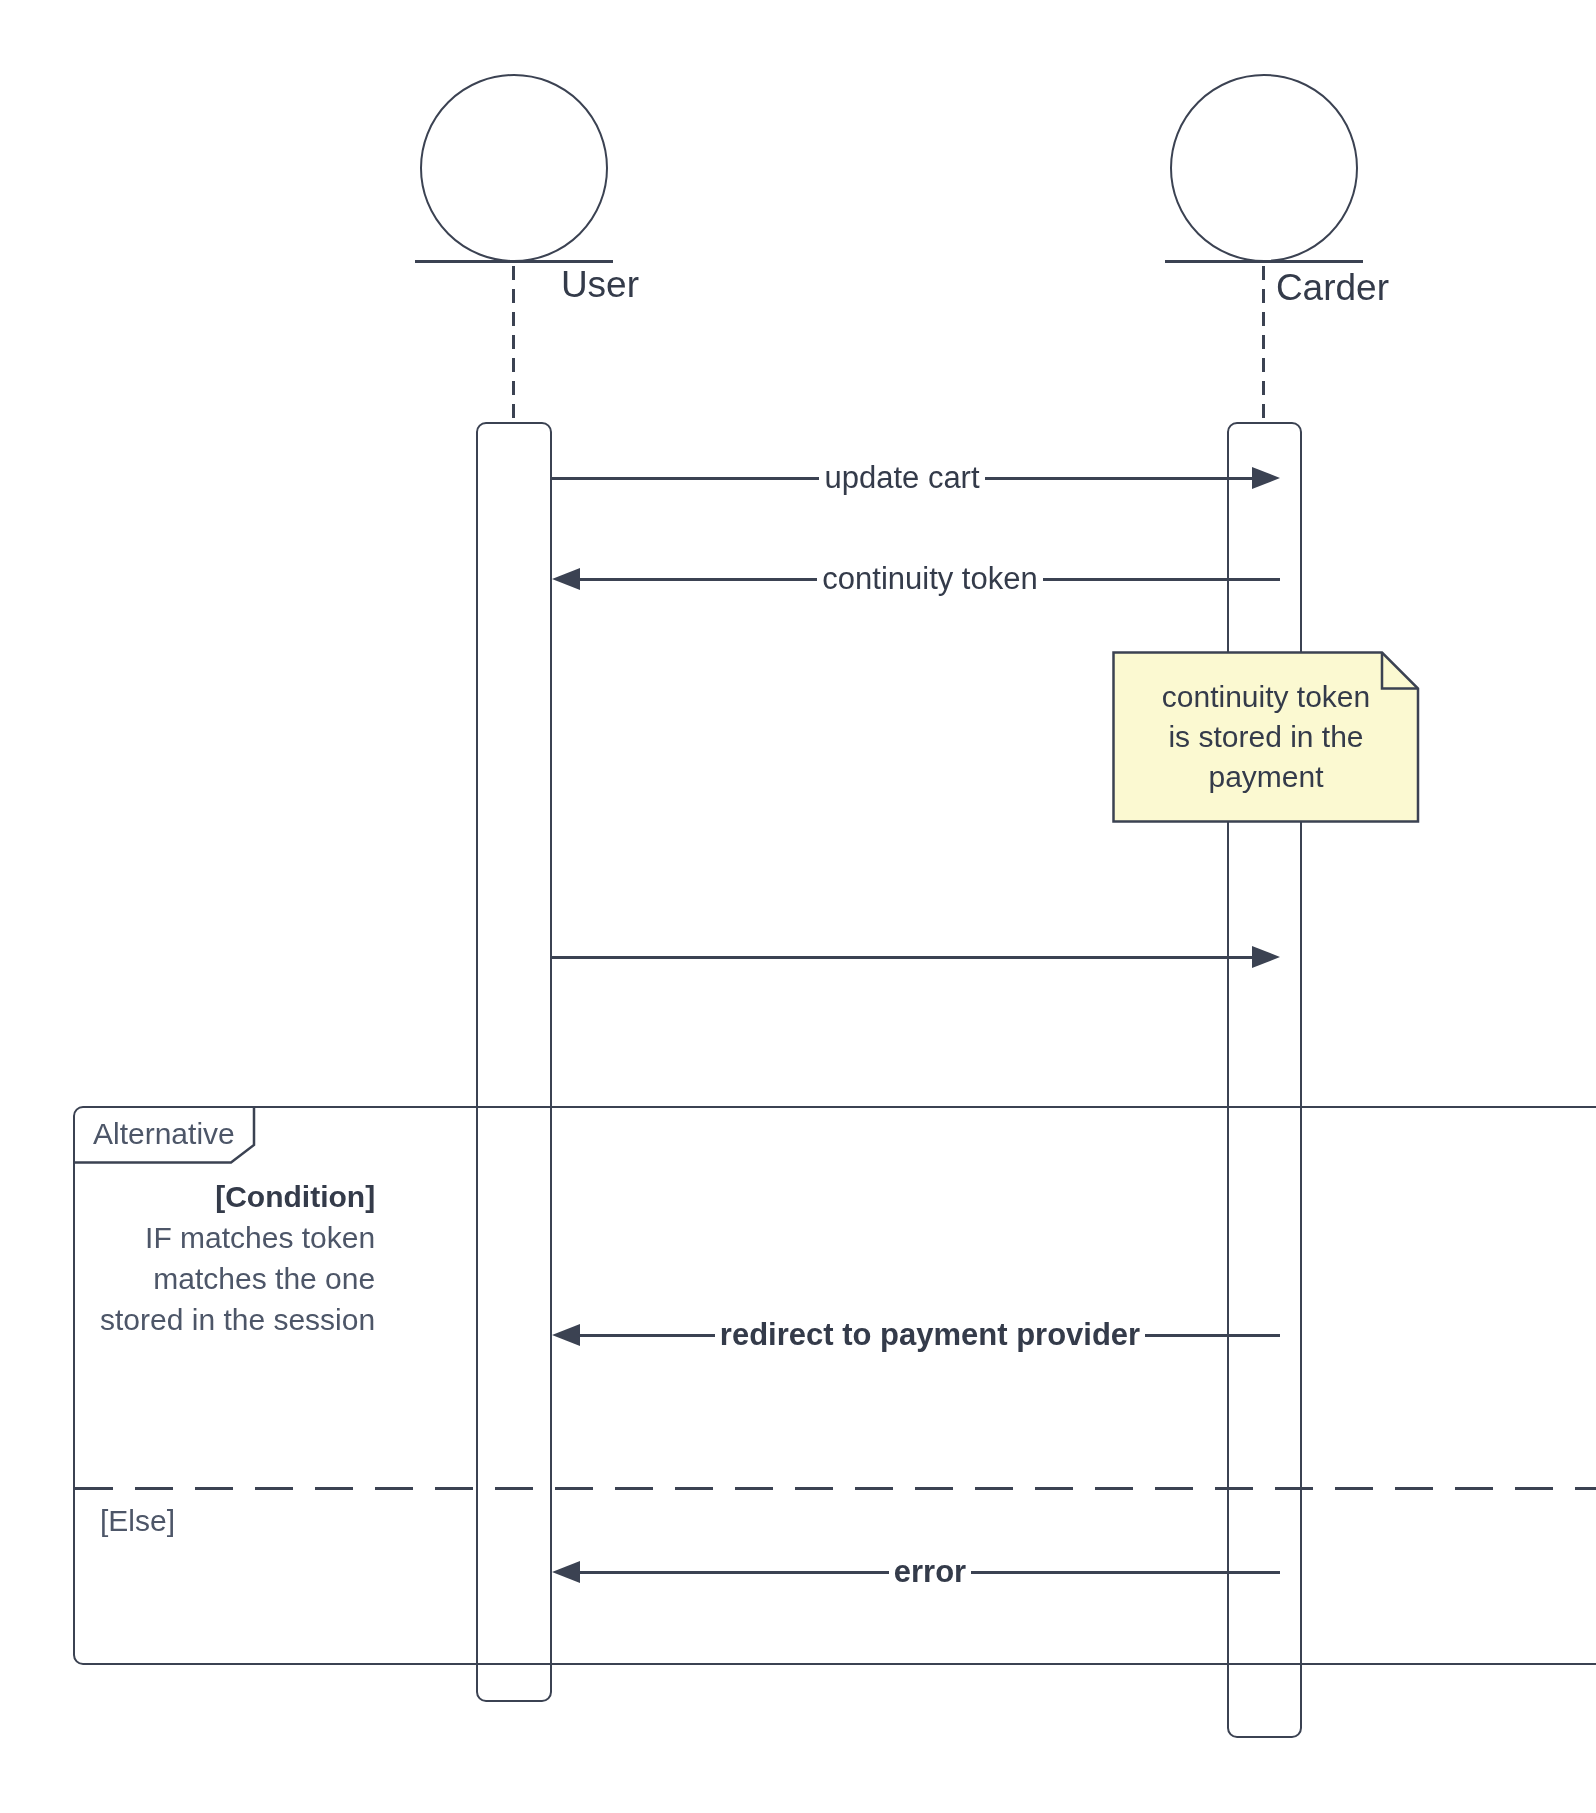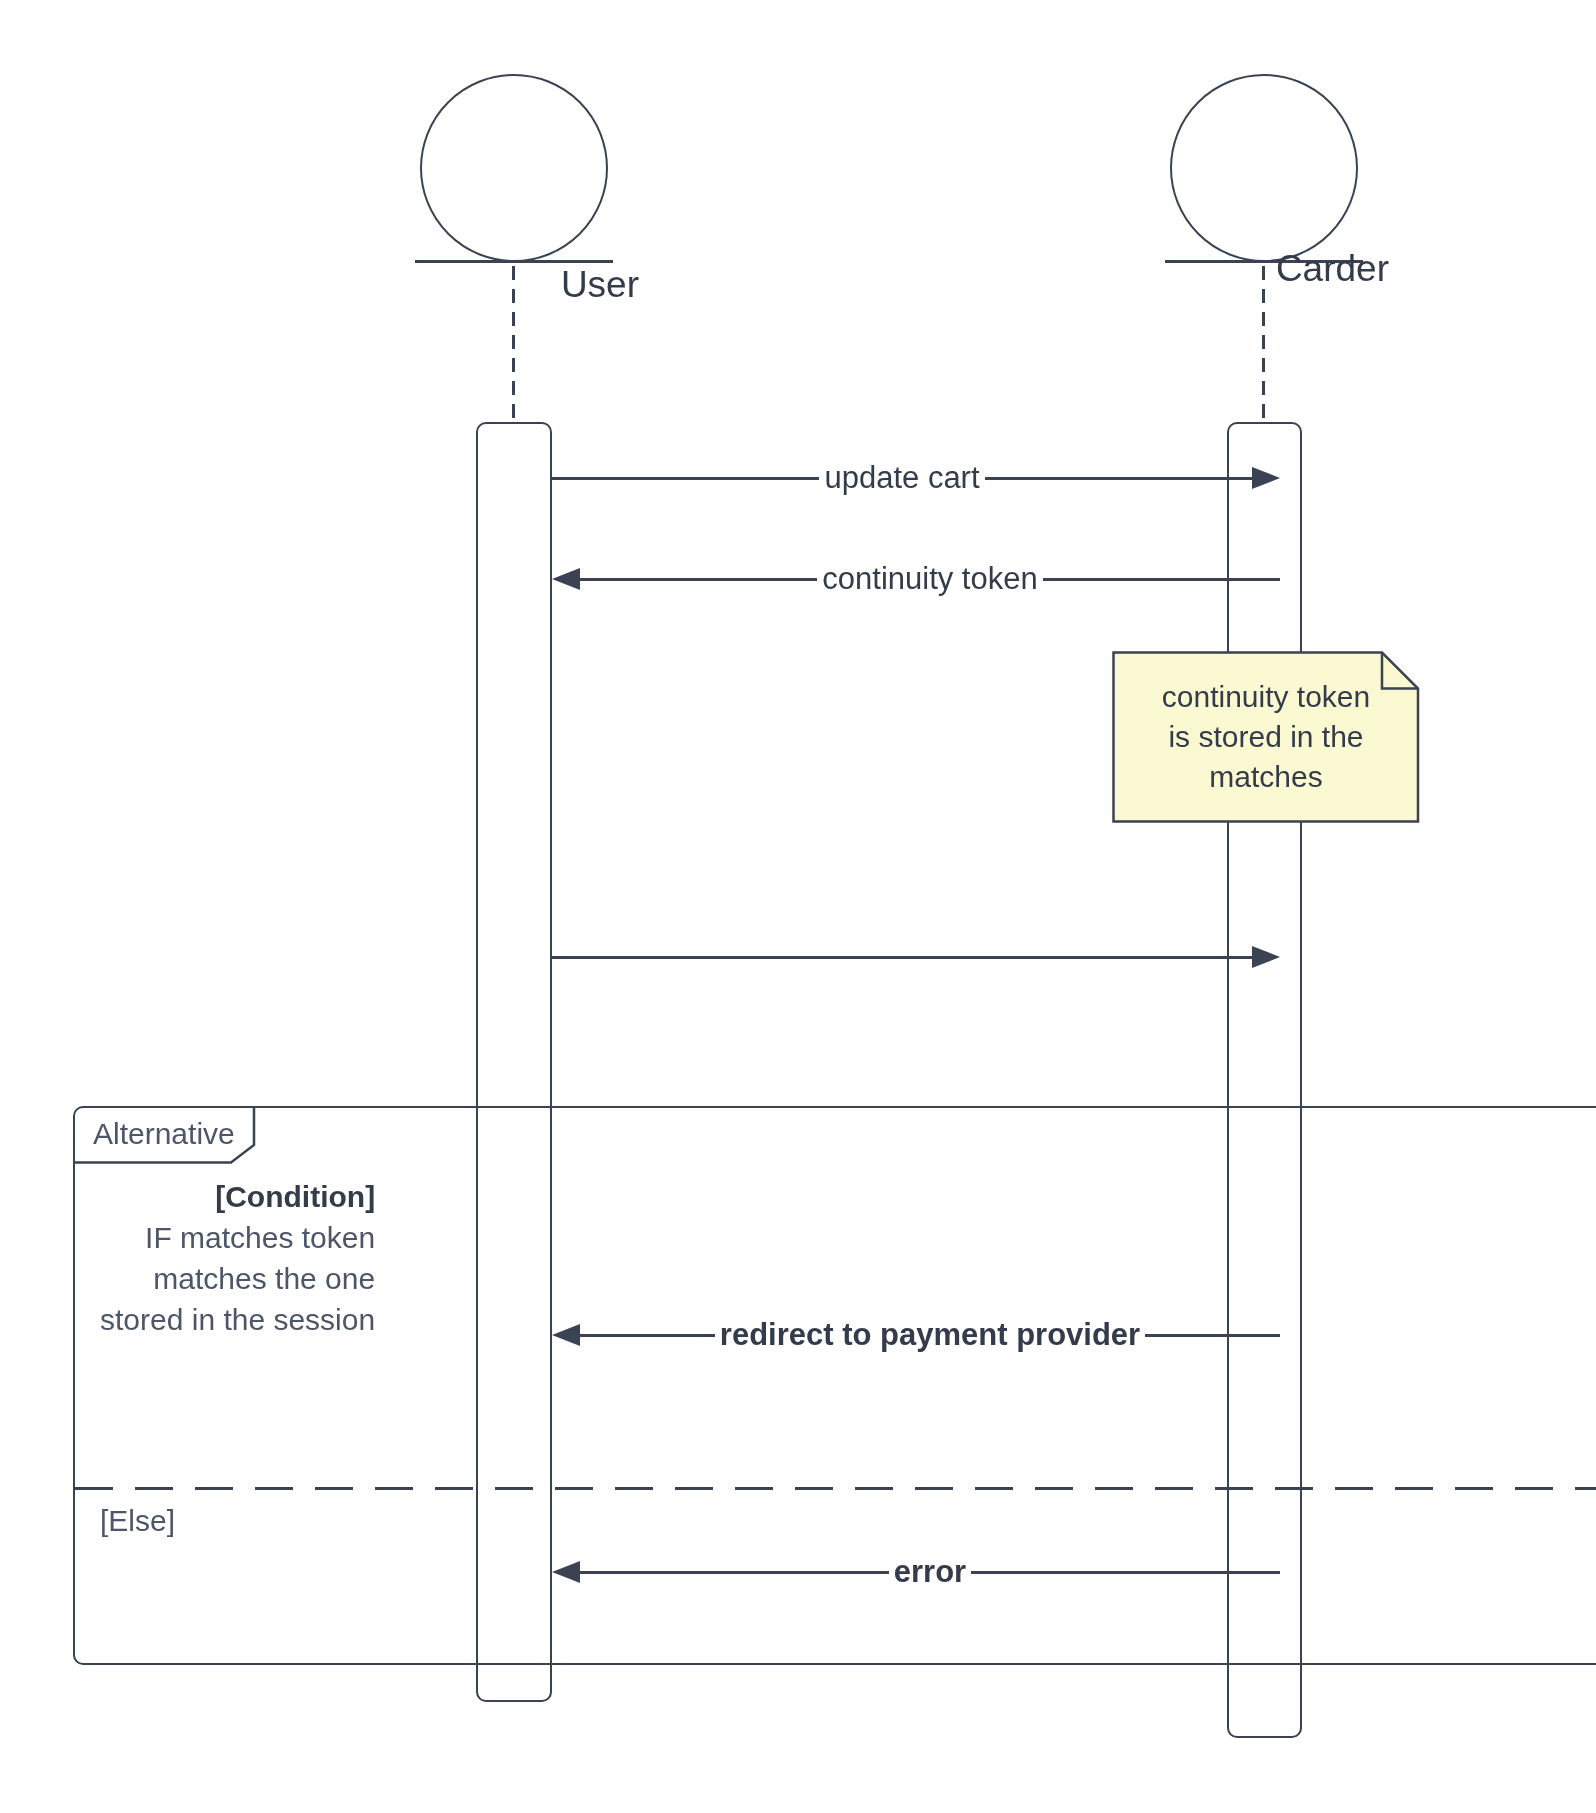--- a/index.html
+++ b/index.html
@@ -82,21 +82,21 @@
 <body>
 
 <div class="canvas">
 
   <div class="actor-head" style="left:420px;top:74px;"></div>
   <div class="actor-ground" style="left:415px;top:260px;"></div>
   <div class="actor-label" style="left:389px;top:264px;">User</div>
 
   <div class="actor-head" style="left:1170px;top:74px;"></div>
   <div class="actor-ground" style="left:1165px;top:260px;"></div>
-  <div class="actor-label" style="left:1139px;top:248px;">Carder</div>
+  <div class="actor-label" style="left:1139px;top:267px;">Carder</div>
 
   <div class="lifeline" style="left:512px;top:266px;height:156px;"></div>
   <div class="lifeline" style="left:1262px;top:266px;height:156px;"></div>
 
   <div class="activation" style="left:476px;top:422px;width:76px;height:1280px;"></div>
   <div class="activation" style="left:1227px;top:422px;width:75px;height:1316px;"></div>
 
   <div class="fragment">
     <svg class="fragment-tab" width="184" height="59" viewBox="0 0 184 59">
       <path d="M181 1 V39 L158 56.5 H0" fill="none" stroke="#3b4252" stroke-width="2.5"></path>
@@ -127,21 +127,21 @@
   </div>
 
   <div class="note">
     <svg width="308" height="172" viewBox="0 0 308 172">
       <path d="M1.5 1.5 H270 L306 37.5 V170.5 H1.5 Z" fill="#fbf9d1" stroke="#3b4252" stroke-width="2.5"></path>
       <path d="M270 1.5 V37.5 H306" fill="none" stroke="#3b4252" stroke-width="2.5"></path>
     </svg>
     <div class="note-text">
       <div>continuity token</div>
       <div>is stored in the</div>
-      <div>matches</div>
+      <div>payment</div>
     </div>
   </div>
 
   <div class="message" style="top:941px;">
     <div class="mline"></div>
     <div class="mline"></div>
     <div class="ah ah-right"></div>
   </div>
 
   <div class="message" style="top:1556px;">

